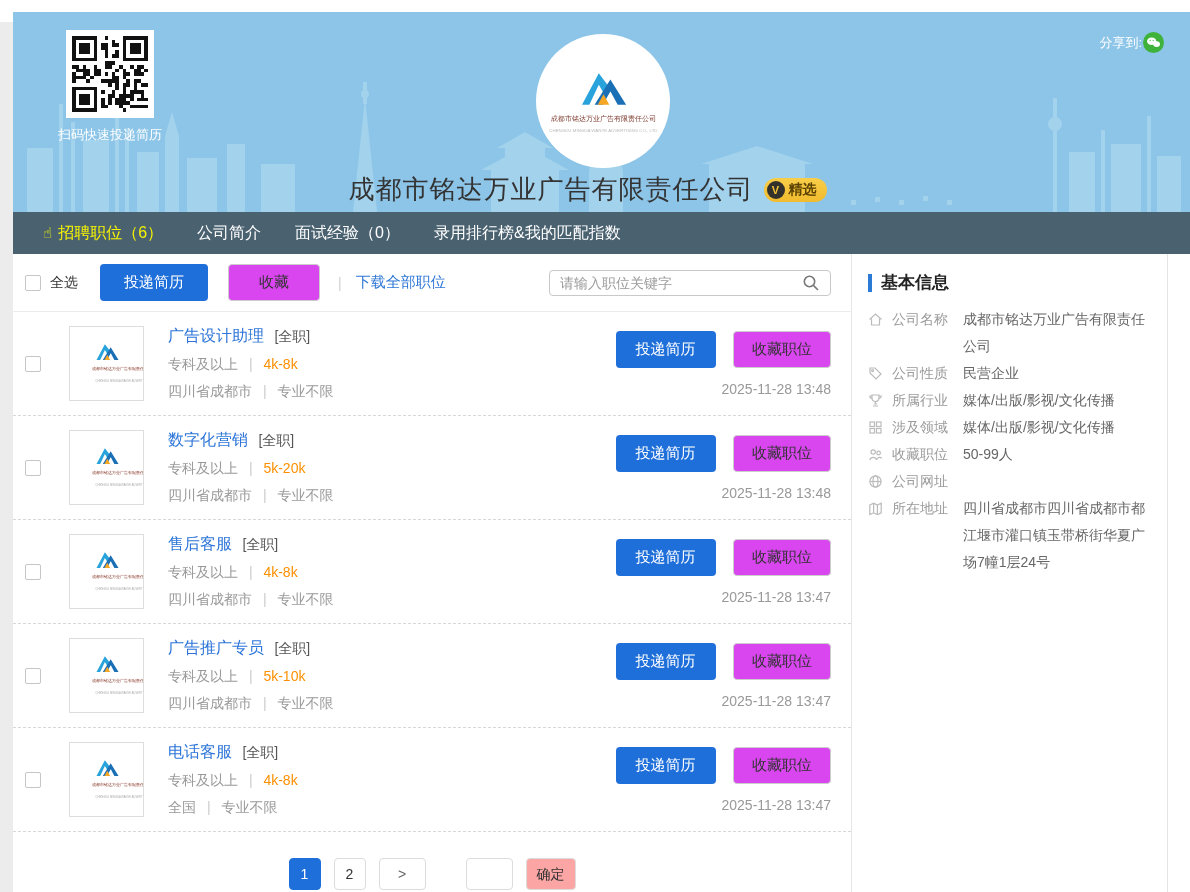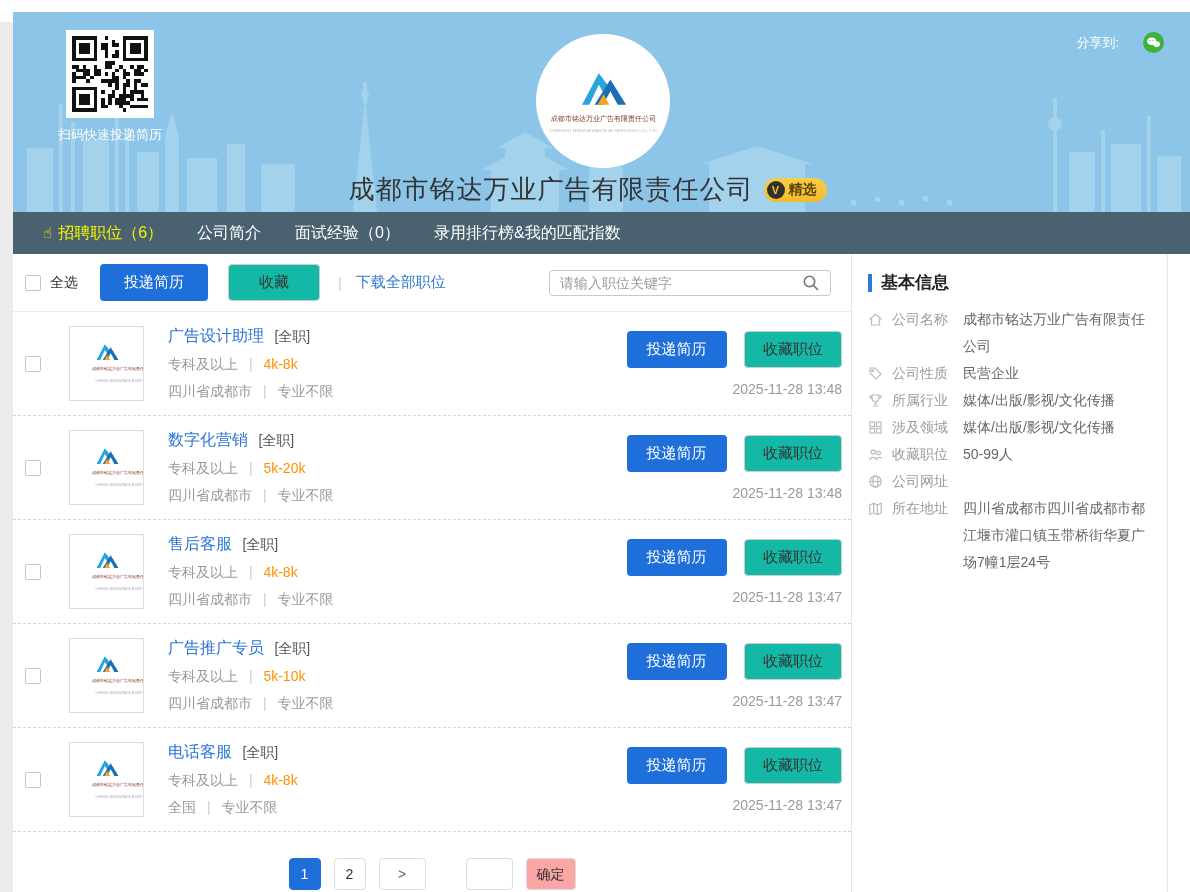--- a/index.html
+++ b/index.html
@@ -9,21 +9,21 @@
   .left-strip { position:absolute; left:0; top:10px; width:13px; height:882px; background:#ececec; }
 
   
   .banner { position:relative; margin:12px 0 0 13px; width:1177px; height:200px;
     background:#8CC5E8; overflow:hidden; }
   .skyline { position:absolute; left:0; bottom:0; width:100%; height:160px; }
   .qr-wrap { position:absolute; left:37px; top:18px; width:120px; text-align:center; }
   .qr-box { width:88px; height:88px; background:#fff; padding:6px; margin:0 auto; }
   .qr-box svg { width:76px; height:76px; display:block; }
   .qr-caption { margin-top:8px; font-size:13px; color:#fff; white-space:nowrap; }
-  .share { position:absolute; right:26px; top:20px; display:flex; align-items:center; gap:24px; }
+  .share { position:absolute; right:26px; top:20px; display:flex; align-items:center; gap:1px; }
   .share-label { font-size:13px; color:#fff; }
   .share-icon { width:21px; height:21px; display:block; }
   .logo-circle { position:absolute; left:523px; top:22px; width:134px; height:134px;
     border-radius:50%; background:#fff; display:flex; flex-direction:column;
     align-items:center; justify-content:center; overflow:hidden; }
   .logo-cn { font-size:9px; color:#7E3B2F; white-space:nowrap; transform:scale(.78); margin-top:4px; }
   .logo-en { font-size:8px; color:#b9b9b9; white-space:nowrap; transform:scale(.55); }
   .title-row { position:absolute; left:0; right:28px; top:160px; display:flex;
     align-items:center; justify-content:center; gap:10px; }
   .company-title { font-size:26px; color:#333; letter-spacing:1px; }
@@ -46,21 +46,21 @@
   .main { width:839px; border-right:1px solid #e6e6e6; }
 
   .toolbar { height:58px; display:flex; align-items:center; padding:0 20px 0 12px;
     border-bottom:1px solid #ececec; }
   .checkbox { width:16px; height:16px; border:1px solid #c6c6c6; border-radius:2px;
     background:#fff; flex-shrink:0; }
   .toolbar .select-all-label { font-size:14px; color:#333; margin:0 22px 0 9px; }
   .btn-primary { background:#1E6FD9; color:#fff; border:none; border-radius:4px;
     font-size:15px; padding:9px 24px; cursor:pointer;
     font-family:"Liberation Sans","DejaVu Sans",sans-serif; }
-  .btn-outline { background:#14b8a6; color:#333; border:1px solid #ccc; border-radius:4px;
+  .btn-outline { background:#d946ef; color:#333; border:1px solid #ccc; border-radius:4px;
     font-size:15px; padding:8px 30px; cursor:pointer;
     font-family:"Liberation Sans","DejaVu Sans",sans-serif; }
   .toolbar .btn-outline { margin-left:20px; }
   .vsep { color:#d0d0d0; margin:0 14px 0 18px; font-size:14px; }
   .download-link { font-size:15px; color:#2E77D6; cursor:pointer; }
   .search-box { margin-left:auto; width:282px; height:26px; border:1px solid #c9c9c9;
     border-radius:4px; display:flex; align-items:center; padding:0 10px; background:#fff; }
   .search-box input { flex:1; border:none; outline:none; font-size:14px; color:#333;
     font-family:"Liberation Sans","DejaVu Sans",sans-serif; }
   .search-box input::placeholder { color:#9b9b9b; }
@@ -75,21 +75,21 @@
   .thumb .t-cn { font-size:10px; color:#8B3A2B; white-space:nowrap; transform:scale(.40); width:100%; text-align:center; }
   .thumb .t-en { font-size:9px; color:#a9a9a9; white-space:nowrap; transform:scale(.30); width:100%; text-align:center; }
   .job-info { margin-left:24px; width:420px; }
   .job-title-line { margin-bottom:9px; }
   .job-title { font-size:16px; color:#2D75D8; cursor:pointer;margin-top:12px; }
   .job-type { font-size:14px; color:#555; margin-left:6px; }
   .job-meta { font-size:14px; color:#999; margin-bottom:9px; }
   .job-salary { color:#FF9000; }
   .meta-sep { color:#ccc; margin:0 7px; }
   .job-loc { font-size:14px; color:#999; }
-  .job-right { margin-left:auto; margin-right:9px; text-align:right; }
+  .job-right { margin-left:auto; margin-right:20px; text-align:right; }
   .job-right .btn-outline { margin-left:13px; padding:8px 18px; }
   .job-right .btn-primary { padding:9px 20px; }
   .job-date { margin-top:13px; font-size:14px; color:#999; }
 
   .pagination { display:flex; justify-content:center; align-items:center; gap:13px;
     padding:26px 0 20px; }
   .pg { min-width:32px; height:32px; line-height:30px; border:1px solid #dcdcdc; border-radius:4px;
     text-align:center; font-size:14px; color:#333; background:#fff; cursor:pointer; padding:0 6px; }
   .pg.active { background:#1E6FD9; border-color:#1E6FD9; color:#fff; }
   .pg.next { width:47px; color:#666; }

